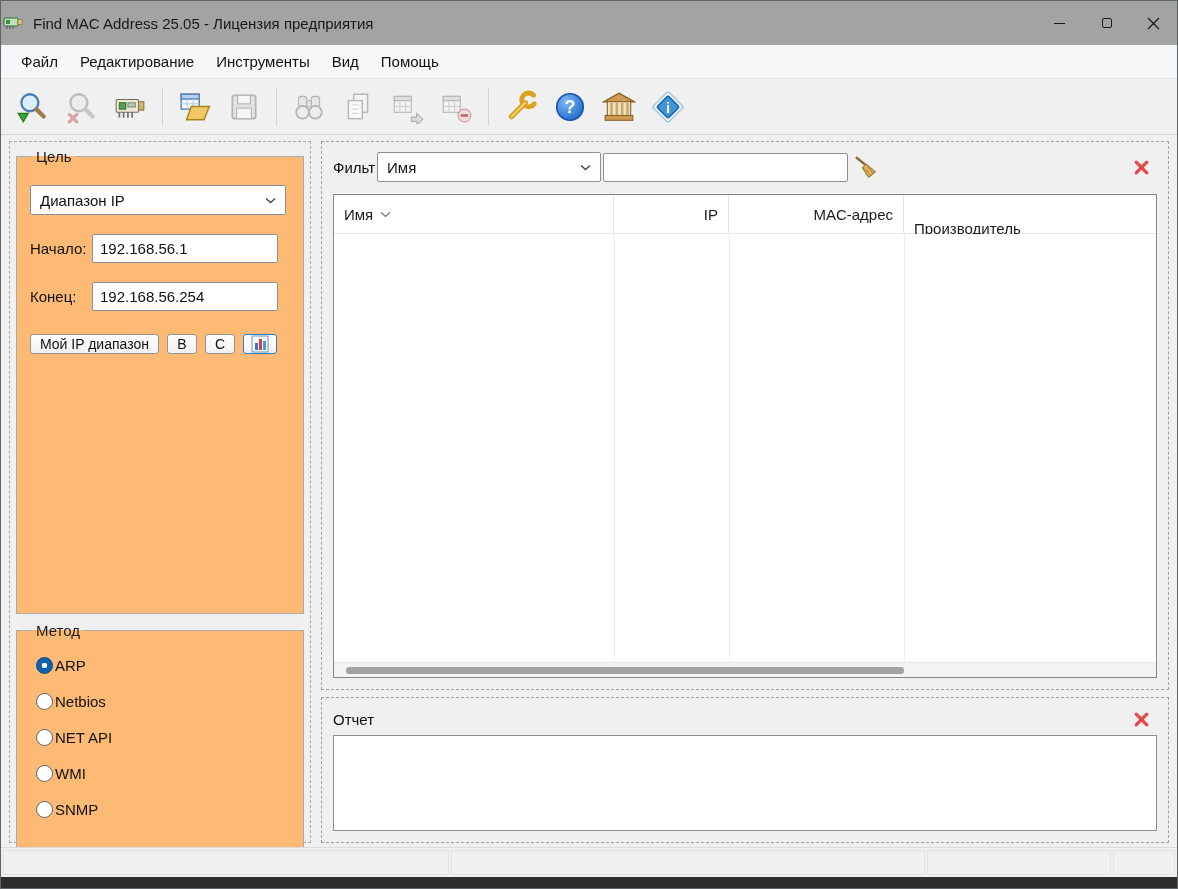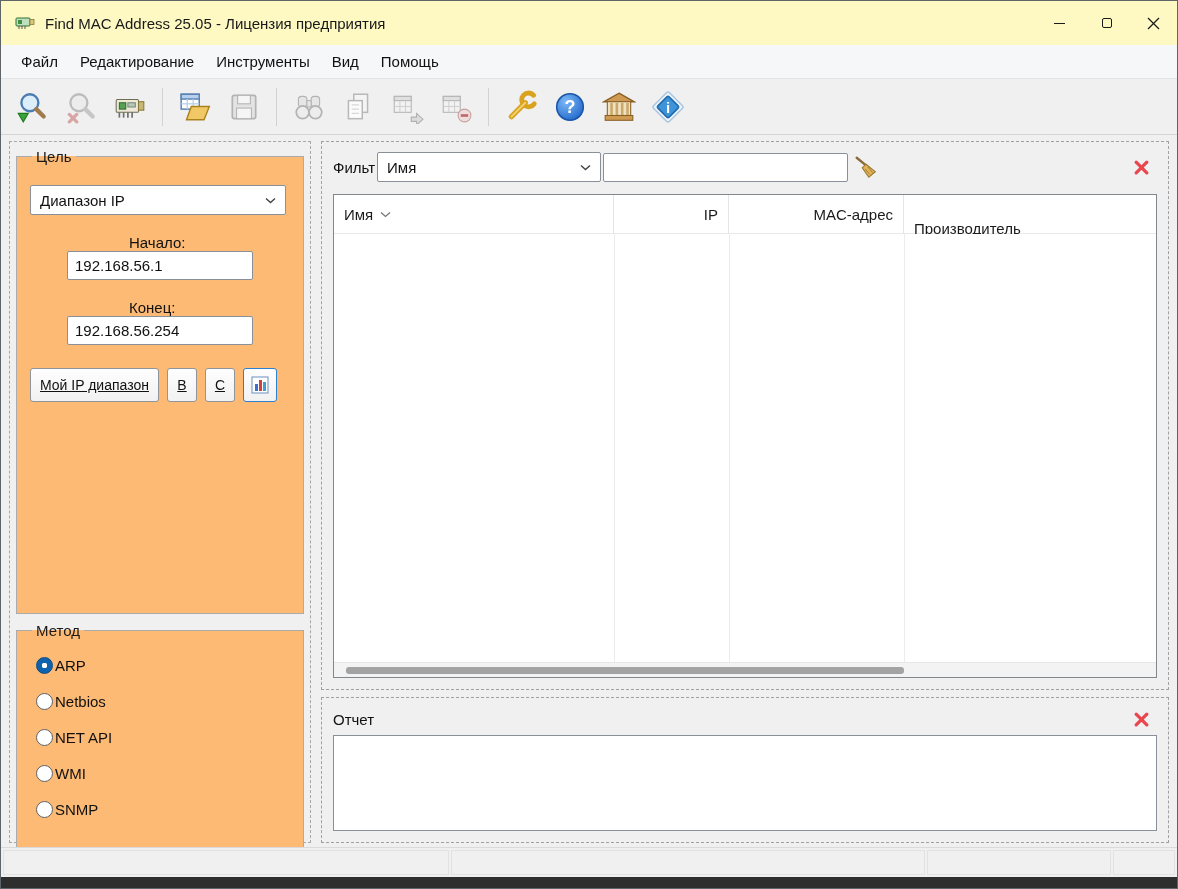--- a/index.html
+++ b/index.html
@@ -12,23 +12,23 @@
   }
   .window {
     width: 1178px; height: 889px;
     border: 1px solid #5e6467;
     background: #f0f0f0;
     display: flex; flex-direction: column;
   }
   
   .titlebar {
     height: 44px; flex: 0 0 auto;
-    background: #fef9c3;
+    background: #a3a3a3;
     display: flex; align-items: center;
-    padding-left: 14px;
+    padding-left: 2px;
   }
   .app-icon { width: 20px; height: 20px; margin-right: 10px; flex: 0 0 auto; }
   .title-text { font-size: 15px; color: #191919; }
   .win-controls { margin-left: auto; display: flex; height: 100%; }
   .win-btn { width: 47px; height: 100%; display: flex; align-items: center; justify-content: center; }
   .min-glyph { width: 11px; height: 1px; background: #1a1a1a; }
   .max-glyph { width: 10px; height: 10px; border: 1px solid #1a1a1a; border-radius: 2px; }
   
   .menubar {
     height: 33px; flex: 0 0 auto;
@@ -59,36 +59,35 @@
   legend { font-size: 15px; color: #1a1a1a; padding: 0 4px; margin-left: 2px; }
   .fs-target { height: 466px; flex: 0 0 auto; }
   .fs-method { flex: 1; }
   .combo {
     height: 30px; background: #fff;
     border: 1px solid #8a9099; border-radius: 2px;
     display: flex; align-items: center; justify-content: space-between;
     padding: 0 9px; font-size: 15px; color: #111;
   }
   .combo-range { width: 256px; margin-top: 8px; }
-  .form-row { display: flex; align-items: center; margin-top: 19px; flex-direction: column; }
+  .form-row { display: flex; align-items: center; margin-top: 19px; }
   .form-label { font-size: 15px; color: #111; width: 62px; flex: 0 0 auto; }
   .text-input {
     height: 29px; border: 1px solid #8a9099; border-radius: 2px;
     background: #fff; font-family: inherit; font-size: 15px; color: #111;
     padding: 0 7px; outline: none;
   }
   .ip-input { width: 186px; }
   .btn-row { display: flex; align-items: center; gap: 8px; margin-top: 23px; }
   .btn {
-    height: 34px; border: 1px solid #8f959b; border-radius: 3px;
+    height: 20px; border: 1px solid #8f959b; border-radius: 3px;
     background: linear-gradient(#fefefe, #f1f1f1);
     font-size: 14px; color: #111;
     display: flex; align-items: center; justify-content: center;
     padding: 0 9px;
-    text-decoration: underline;
   }
   .btn-small { width: 30px; padding: 0; }
   .btn-icon { width: 34px; padding: 0; border: 1px solid #2f7fd0; }
   .radio-row { display: flex; align-items: center; gap: 2px; margin: 0 0 19px 6px; }
   .radio-row:first-of-type { margin-top: 6px; }
   .radio {
     width: 17px; height: 17px; border-radius: 50%;
     border: 1px solid #5a6066; background: #fff; flex: 0 0 auto;
   }
   .radio.checked {

